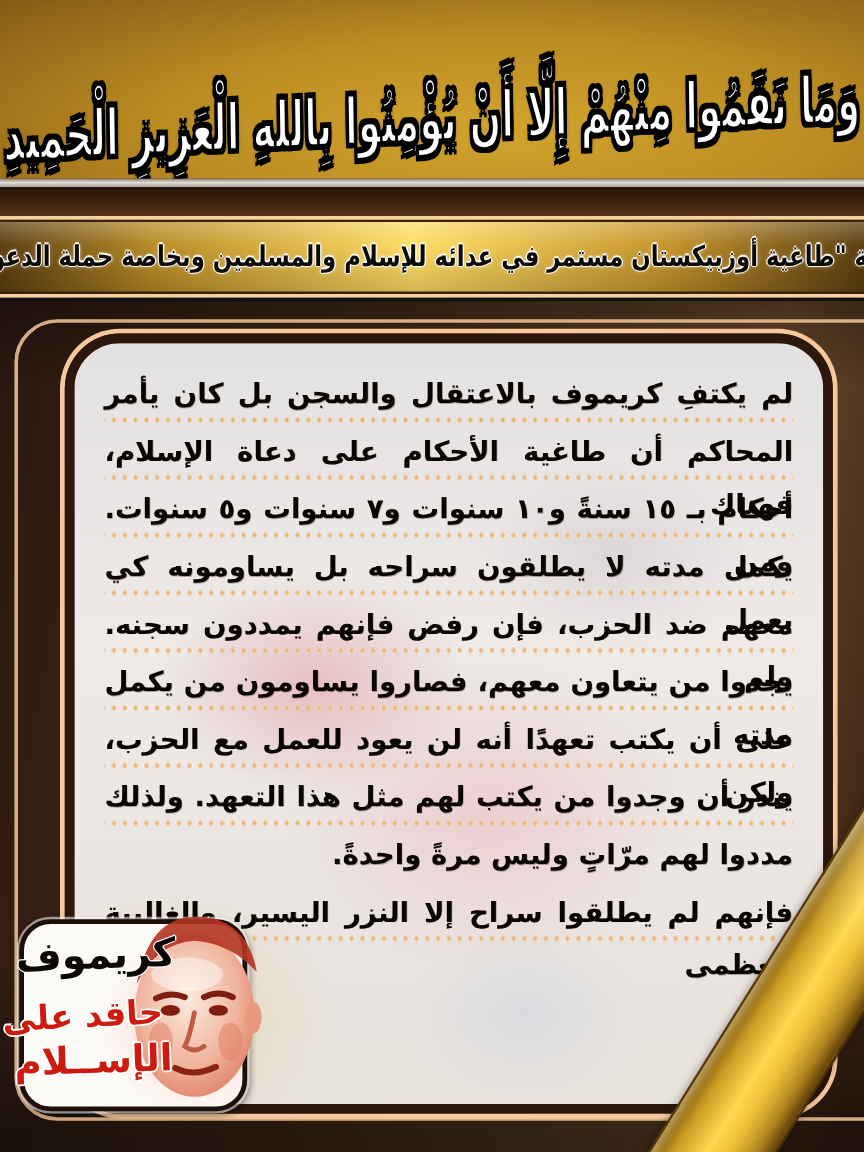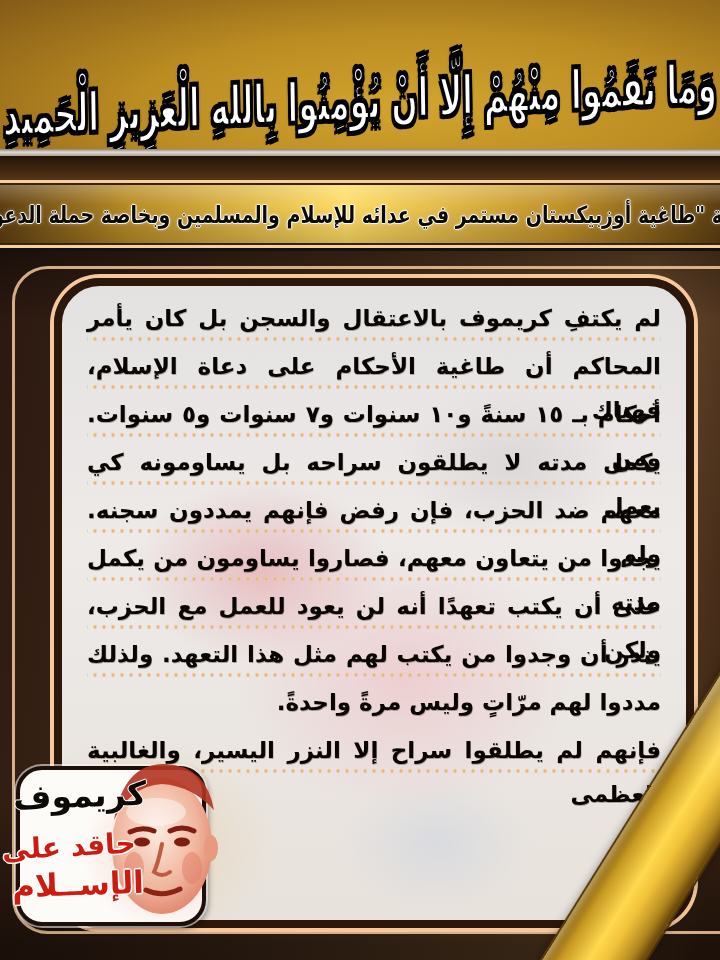--- a/index.html
+++ b/index.html
@@ -64,21 +64,21 @@
       radial-gradient(180px 130px at 32% 45%, rgba(230,175,180,.75), rgba(230,175,180,0) 70%),
       radial-gradient(230px 180px at 55% 62%, rgba(238,193,199,.65), rgba(238,193,199,0) 72%),
       radial-gradient(160px 110px at 72% 28%, rgba(208,203,205,.55), rgba(208,203,205,0) 70%),
       radial-gradient(200px 150px at 12% 88%, rgba(230,211,172,.8), rgba(230,211,172,0) 70%),
       radial-gradient(140px 100px at 60% 88%, rgba(198,208,224,.45), rgba(198,208,224,0) 70%),
       linear-gradient(180deg,#e4e2e1 0%,#edeae8 40%,#e8e2dc 100%);
     border:8px solid #2c170b;border-radius:46px;
     box-shadow:0 0 0 4px #f6c89b;
     z-index:2;overflow:hidden;
   }
-  .text-block{padding:10px 25px 0 25px;}
+  .text-block{padding:21px 25px 0 25px;}
   .body-line{
     height:48px;line-height:44px;
     font-size:23px;font-weight:bold;color:#080503;
     text-align:justify;text-align-last:justify;direction:rtl;
     background-image:radial-gradient(ellipse 3.2px 4px at center,#e0a664 0%,#f2cd9d 55%,rgba(240,200,150,0) 62%);
     background-size:9px 10px;background-repeat:repeat-x;background-position:center bottom;
     text-shadow:0.5px 0.5px 0 rgba(60,40,20,.35);
   }
   .body-line.last{text-align-last:right;background-image:none;}
   

